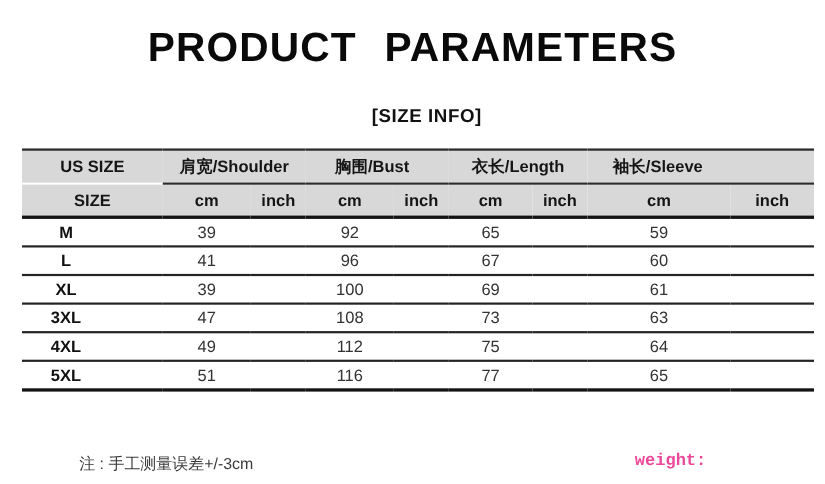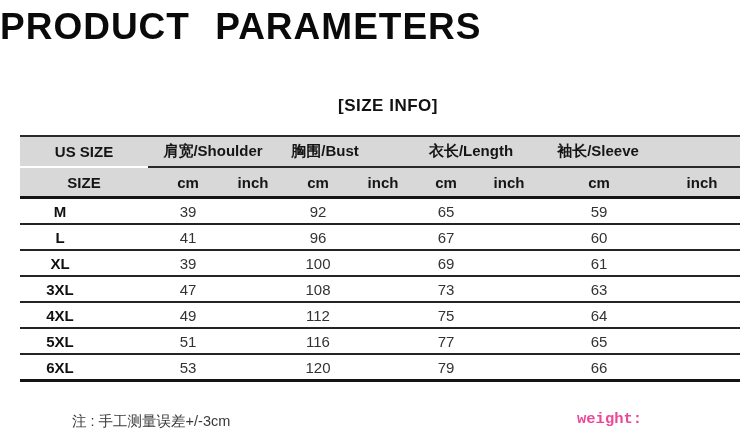--- a/index.html
+++ b/index.html
@@ -4,22 +4,22 @@
 <style>
   html, body { margin: 0; padding: 0; }
   body {
     width: 750px; height: 440px;
     background: #ffffff;
     font-family: "Liberation Sans", sans-serif;
     position: relative;
     overflow: hidden;
   }
   .page-title {
-    margin: 0; padding-top: 6px;
-    text-align: left;
+    margin: 16px; padding-top: 6px;
+    text-align: center;
     font-size: 37px; font-weight: bold; color: #0a0a0a;
     letter-spacing: 1px; word-spacing: 14px;
   }
   .subtitle {
     position: absolute; top: 96px; left: 13px; width: 100%;
     text-align: center;
     font-size: 17px; font-weight: bold; color: #111;
     letter-spacing: 0.5px;
   }
   table.size-table {
@@ -45,21 +45,21 @@
   }
   .size-table tr.hdr-groups th.corner {
     border-bottom: 2px solid #ffffff; 
     margin-top: 38px;
   }
   .size-table tr.hdr-units th {
     height: 28px;
     border-bottom: 3px solid #141414;
   }
   
-  .size-table th.g-bust  { padding-right: 36px; }
+  .size-table th.g-bust  { padding-right: 36px; text-align: right; }
   .size-table th.g-sleeve{ padding-right: 78px; }
   
   .size-table tbody td {
     height: 24px;
     border-bottom: 2px solid #242424;
     font-size: 15px; color: #333333;
   }
   .size-table tbody tr:last-child td { border-bottom: 3px solid #141414; }
   .size-table tbody td.size-cell {
     font-weight: bold; color: #111;
@@ -175,30 +175,19 @@
         <td class="size-cell">5XL</td>
         <td>51</td>
         <td></td>
         <td>116</td>
         <td></td>
         <td>77</td>
         <td></td>
         <td>65</td>
         <td></td>
       </tr>
-      <tr>
-        <td class="size-cell">6XL</td>
-        <td>53</td>
-        <td></td>
-        <td>120</td>
-        <td></td>
-        <td>79</td>
-        <td></td>
-        <td>66</td>
-        <td></td>
-      </tr>
     </tbody>
   </table>
 
   <div class="note">注 : 手工测量误差+/-3cm</div>
   <div class="weight">weight:</div>
 
 </div>
 
 </body></html>

